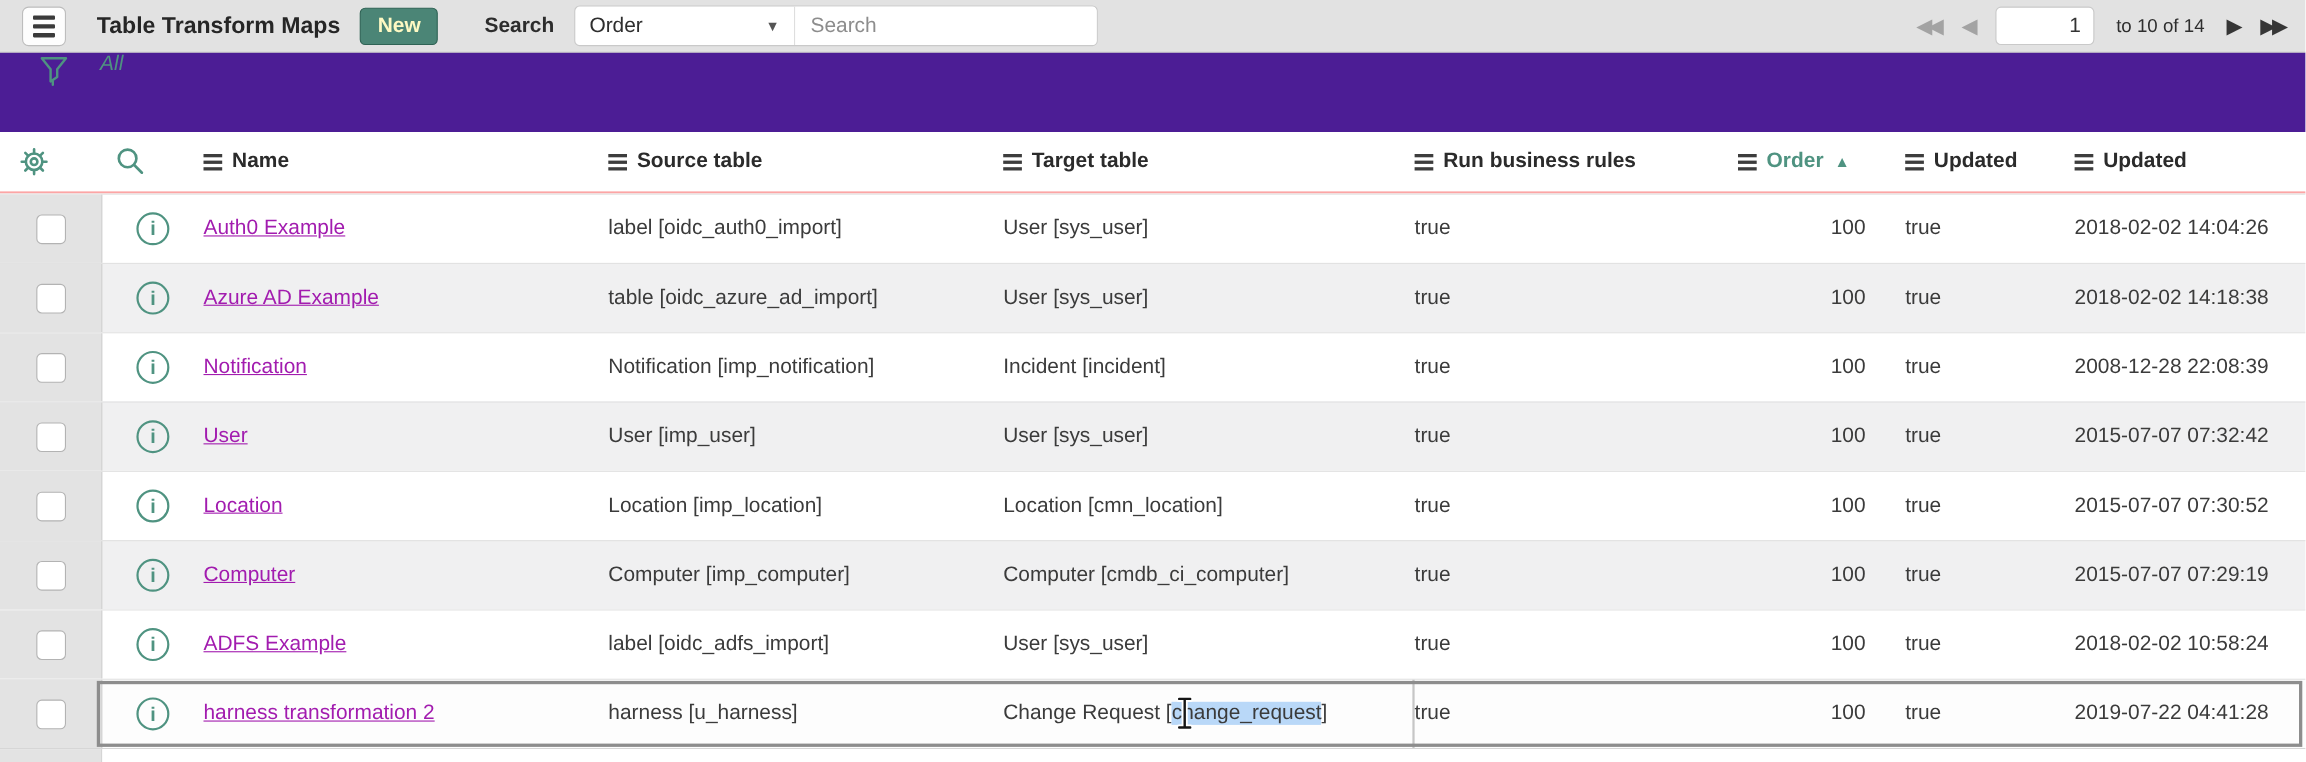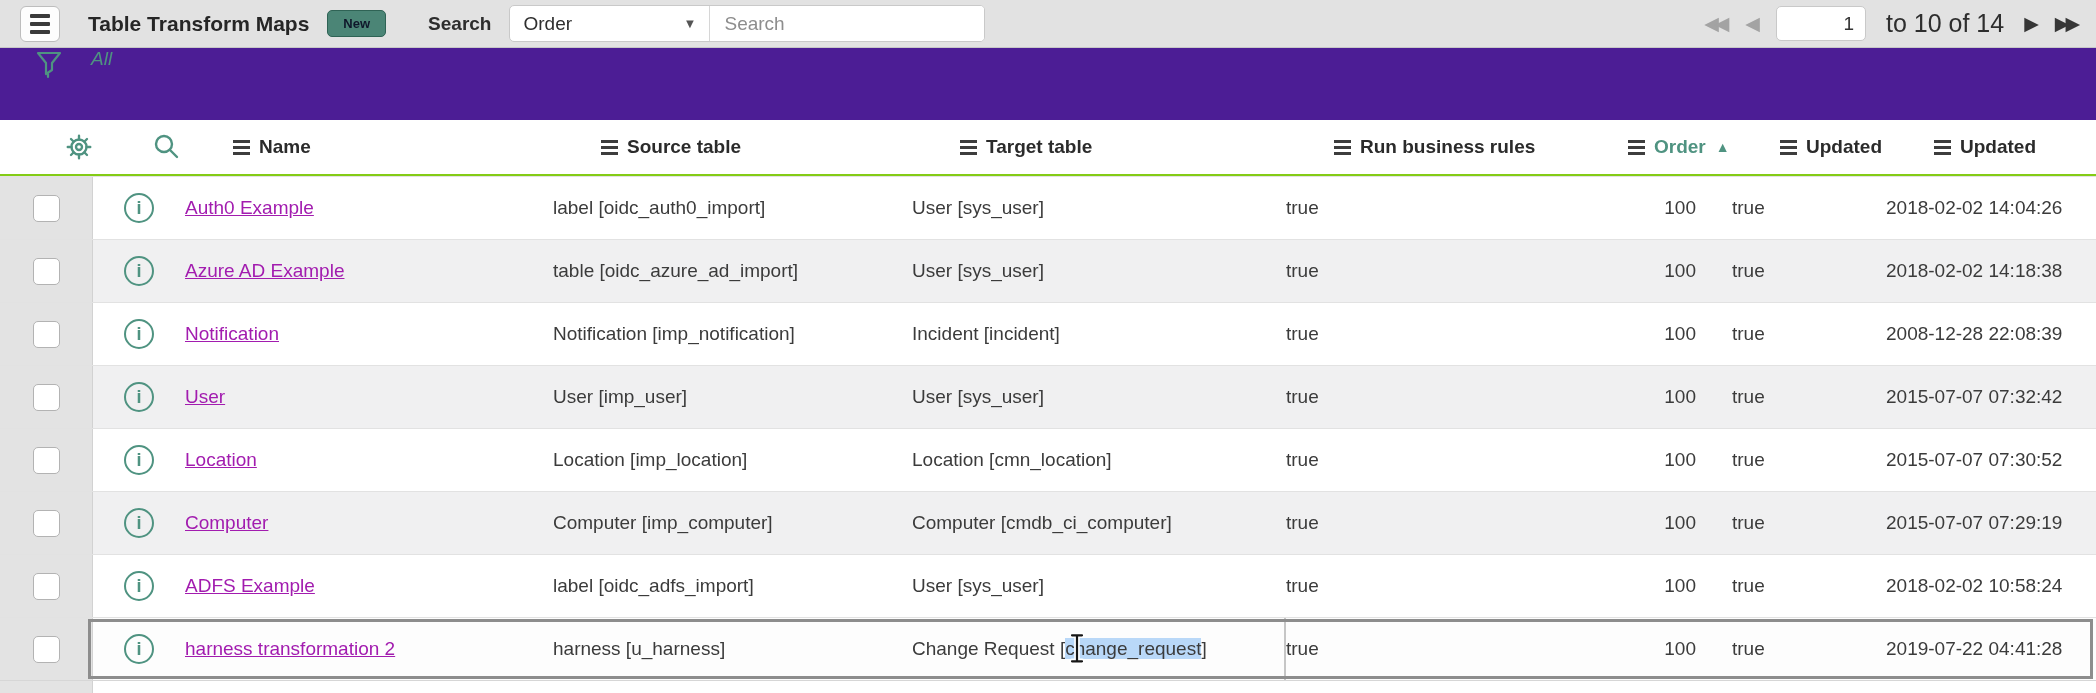--- a/index.html
+++ b/index.html
@@ -12,22 +12,22 @@
     display: flex; align-items: center; padding: 0 20px;
   }
   .hamburger-btn {
     width: 40px; height: 36px; background: #fdfdfd; border: 1px solid #bdbdbd;
     border-radius: 6px; display: flex; flex-direction: column; justify-content: center;
     align-items: center; gap: 4px; cursor: pointer;
   }
   .hamburger-btn i { display: block; width: 20px; height: 4px; background: #3a3a3a; border-radius: 1px; }
   .list-title { font-size: 21px; font-weight: 700; color: #262626; margin-left: 28px; white-space: nowrap; }
   .new-btn {
-    margin-left: 18px; background: #4b8576; border: 1px solid #2f6355; color: #0f172a;
-    font-size: 13px; font-weight: 600; padding: 5px 15px; border-radius: 5px; cursor: pointer;
+    margin-left: 18px; background: #4b8576; border: 1px solid #2f6355; color: #fef9c3;
+    font-size: 19px; font-weight: 600; padding: 5px 15px; border-radius: 5px; cursor: pointer;
     font-family: "Liberation Sans", sans-serif;
   }
   .search-label { margin-left: 42px; font-size: 19px; font-weight: 700; color: #2d2d2d; }
   .search-combo {
     margin-left: 18px; display: flex; height: 37px; background: #fff;
     border: 1px solid #c9c9c9; border-radius: 5px; overflow: hidden;
   }
   .combo-select {
     width: 200px; display: flex; align-items: center; justify-content: space-between;
     padding: 0 13px; border-right: 1px solid #d6d6d6; font-size: 19px; color: #2e2e2e; cursor: pointer;
@@ -39,34 +39,34 @@
 
   .pagination { margin-left: auto; display: flex; align-items: center; gap: 20px; }
   .pg-btn { font-size: 19px; cursor: pointer; letter-spacing: -4px; user-select: none; }
   .pg-btn.disabled { color: #a3a3a3; }
   .pg-btn.enabled { color: #363636; }
   .pg-input {
     width: 90px; height: 35px; border: 1px solid #c9c9c9; border-radius: 5px;
     text-align: right; padding-right: 11px; font-size: 19px; color: #333;
     font-family: "Liberation Sans", sans-serif;
   }
-  .pg-range { font-size: 25px; color: #2e2e2e; white-space: nowrap; }
+  .pg-range { font-size: 17px; color: #2e2e2e; white-space: nowrap; }
 
   
   .filter-row { height: 72px; display: flex; align-items: flex-start; padding-left: 33px; background: #4c1d95; font-style: italic; }
   .teal { color: #4f9381; }
   .filter-all { font-size: 19px; margin-left: 26px; cursor: pointer; }
 
   
   .grid-row {
     display: grid;
     grid-template-columns: 93px 92px 368px 359px 374px 294px 132px 148px 236px;
     align-items: center;
   }
-  .thead { height: 56px; border-bottom: 2px solid #84cc16; background: #fff; padding-left: 48px; }
+  .thead { height: 56px; border-bottom: 2px solid #fca5a5; background: #fff; }
   .th { display: flex; align-items: center; font-size: 19px; font-weight: 700; color: #2b2b2b; height: 100%; }
   .th-gutter { padding-left: 16px; }
   .th-search { padding-left: 10px; }
   .col-menu-icon { display: inline-flex; flex-direction: column; gap: 3px; margin-right: 9px; cursor: pointer; }
   .col-menu-icon i { display: block; width: 17px; height: 3px; background: #3d3d3d; }
   .sort-arrow { font-size: 14px; margin-left: 10px; }
 
   .row { height: 63px; border-top: 1px solid #e2e2e2; background: #fff; position: relative; }
   .row.stripe { background: #f0f0f1; }
   .row.edited { background: #fdfdfd; }

